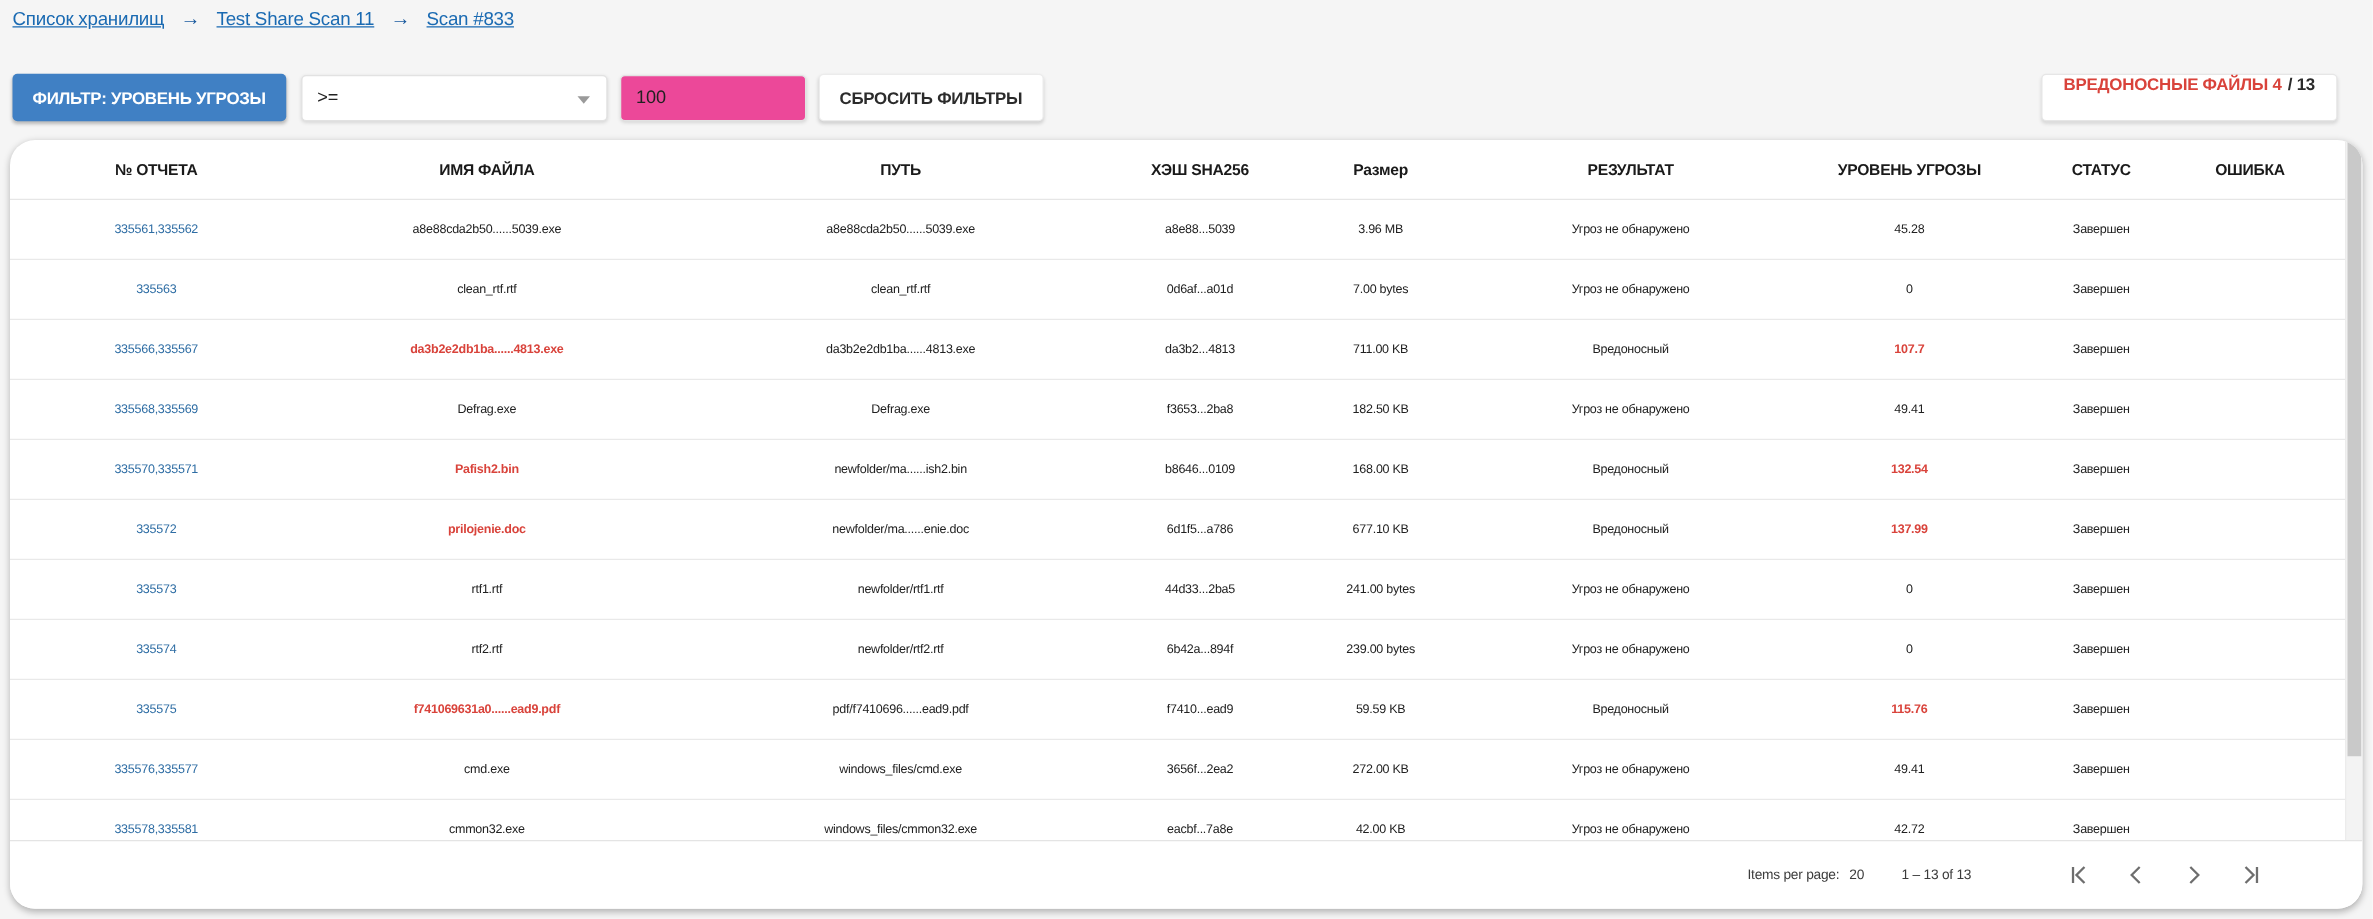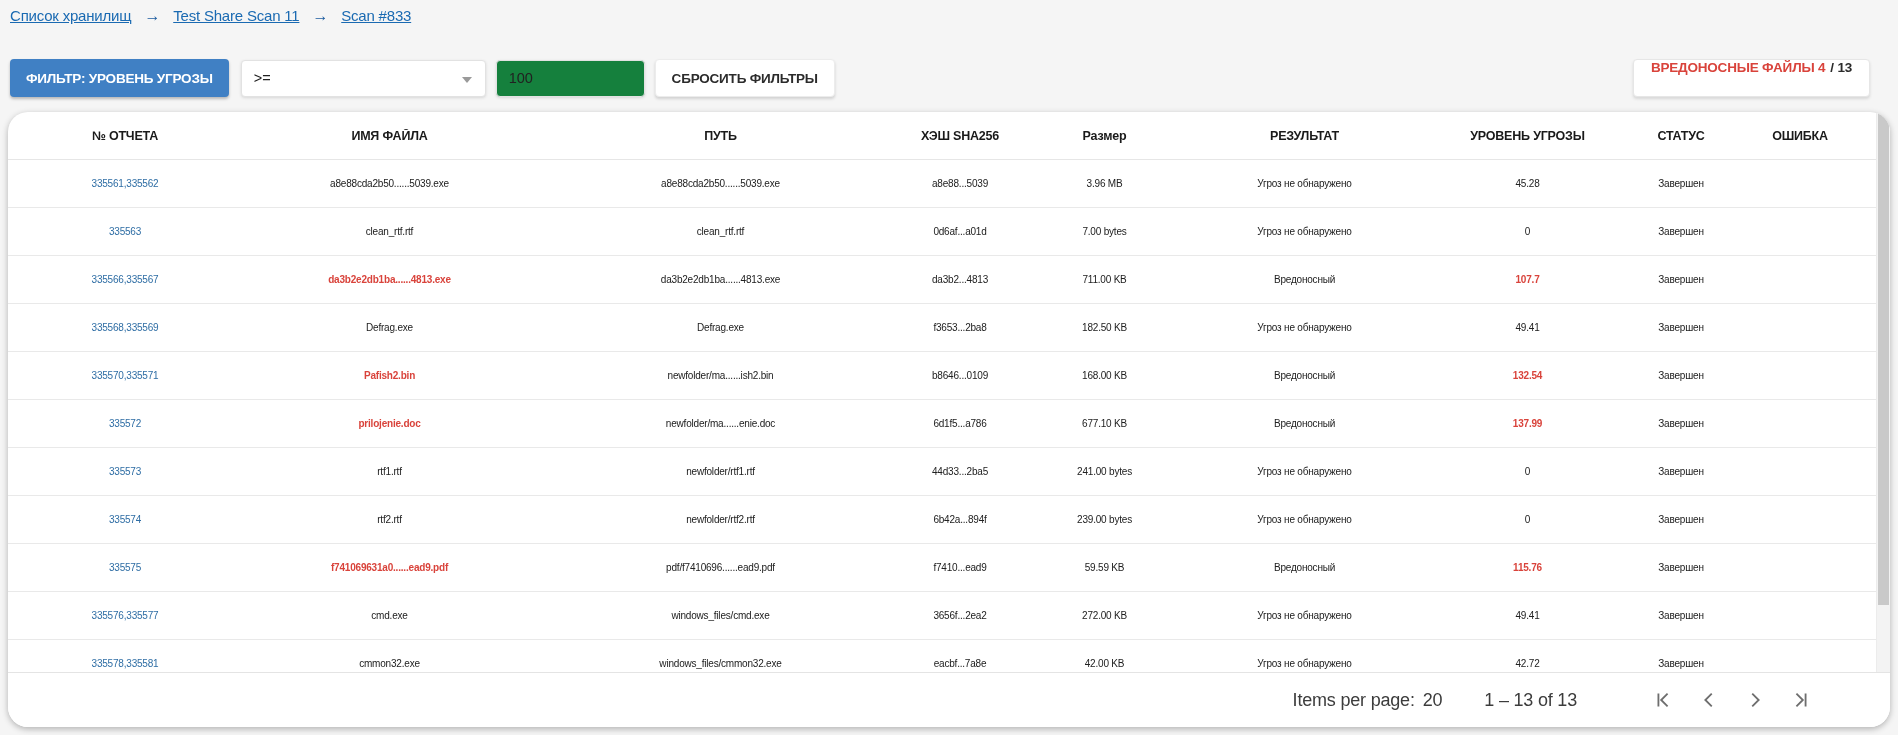--- a/index.html
+++ b/index.html
@@ -51,21 +51,21 @@
   }
   .select-caret {
     position: absolute; right: 13px; top: 16px;
     width: 0; height: 0;
     border-left: 5px solid transparent;
     border-right: 5px solid transparent;
     border-top: 6px solid #9a9a9a;
   }
   .filter-input {
     width: 149px; height: 37px; margin-left: 10px;
-    background: #15803d; border: 1px solid #e2e2e2; border-radius: 4px;
+    background: #ec4899; border: 1px solid #e2e2e2; border-radius: 4px;
     box-shadow: 0 1px 3px rgba(0,0,0,0.12);
     padding: 0 12px; font-size: 14.5px;
     font-family: "Liberation Sans", sans-serif; color: #212121; outline: none;
   }
   .btn-reset {
     height: 38px; width: 180px; margin-left: 10px;
     background: #fff; color: #2b2b2b;
     font-weight: bold; font-size: 13.5px; letter-spacing: -0.2px;
     border: 1px solid #ececec; border-radius: 4px;
     box-shadow: 0 2px 3px rgba(0,0,0,0.15);
@@ -128,24 +128,24 @@
     position: absolute; top: 0; left: 1px; right: 1px; height: 88%;
     background: #c9c9c9;
   }
 
   
   .tfoot {
     position: absolute; left: 0; right: 0; bottom: 0; height: 55px;
     background: #fff; border-top: 1px solid #e4e4e4;
     display: flex; align-items: center; justify-content: flex-end;
     padding-right: 77px;
-    font-size: 18px; color: #3c3c3c; letter-spacing: -0.2px;
+    font-size: 11px; color: #3c3c3c; letter-spacing: -0.2px;
   }
   .ipp-label { margin-right: 8px; }
-  .ipp-value { margin-right: 42px; cursor: pointer; }
+  .ipp-value { margin-right: 30px; cursor: pointer; }
   .range-label { margin-right: 52px; }
   .pg-btn {
     width: 24px; height: 24px; margin-left: 22px;
     background: none; border: none; cursor: pointer; padding: 0;
     display: inline-flex; align-items: center; justify-content: center;
   }
   .pg-btn svg { stroke: #6e6e6e; fill: none; stroke-width: 2; }
 </style>
 </head>
 <body>

